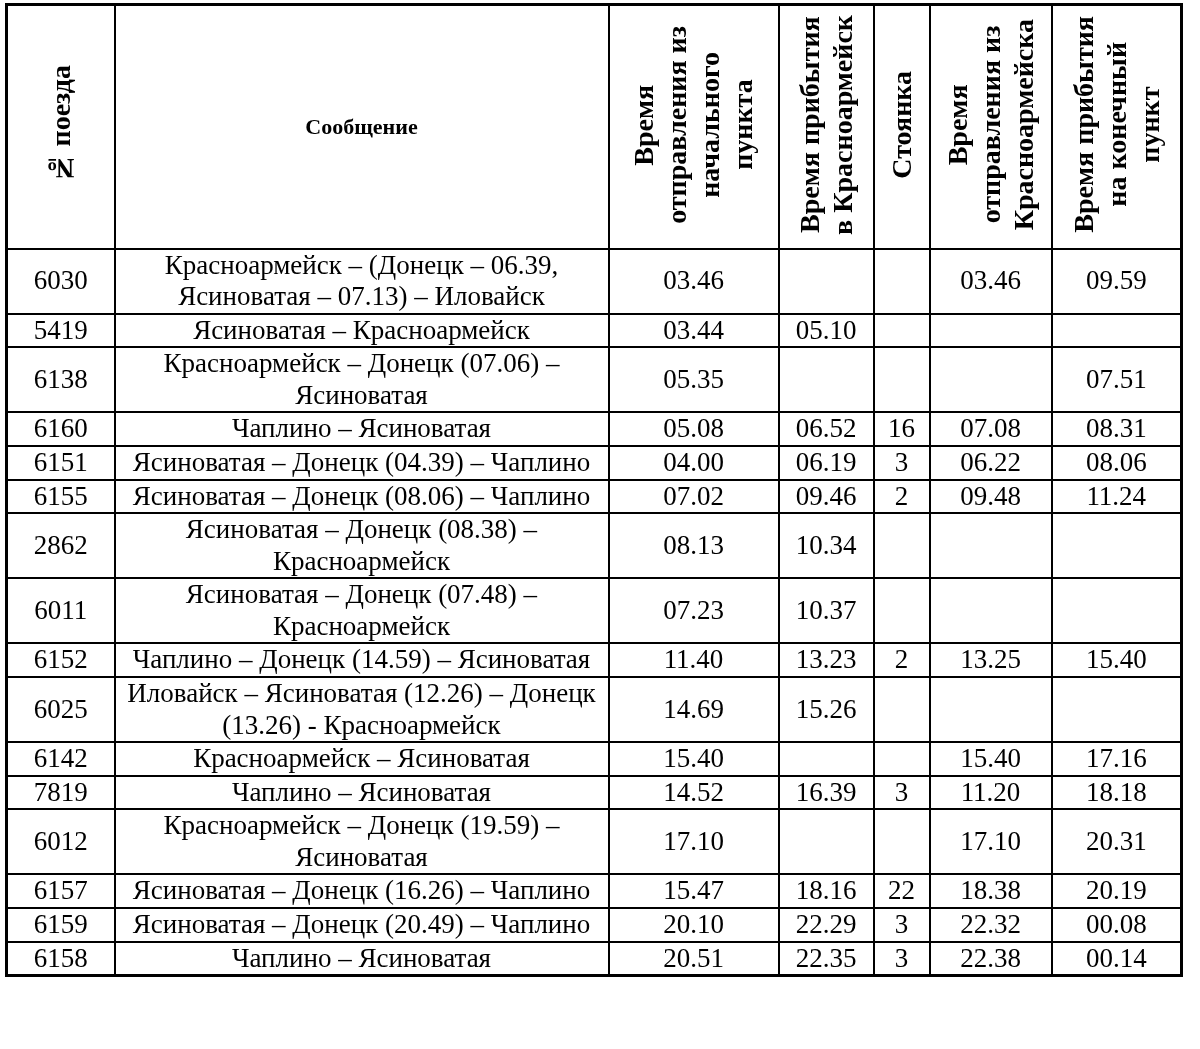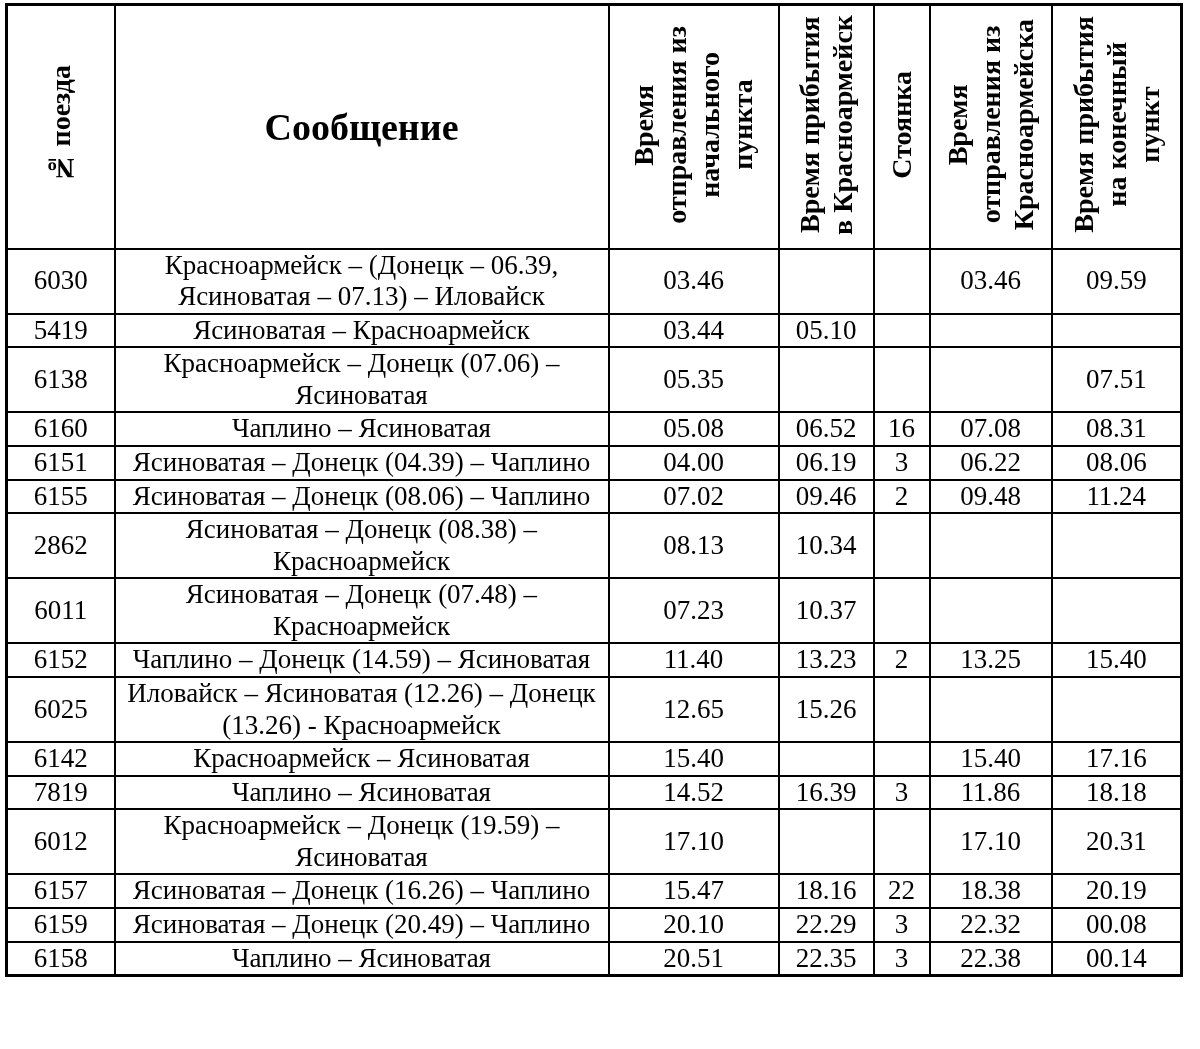--- a/index.html
+++ b/index.html
@@ -40,21 +40,21 @@
     transform: rotate(180deg);
     white-space: pre-line;
     font-weight: bold;
     font-size: 28px;
     line-height: 1.18;
     text-align: center;
   }
   
   .hh {
     font-weight: bold;
-    font-size: 38px;
+    font-size: 22px;
   }
 </style>
 </head>
 <body>
 
 <table class="timetable">
   <colgroup>
     <col style="width:108px">
     <col style="width:494px">
     <col style="width:170px">
@@ -162,42 +162,42 @@
       <td>Чаплино – Донецк (14.59) – Ясиноватая</td>
       <td>11.40</td>
       <td>13.23</td>
       <td>2</td>
       <td>13.25</td>
       <td>15.40</td>
     </tr>
     <tr class="r2">
       <td>6025</td>
       <td>Иловайск – Ясиноватая (12.26) – Донецк (13.26) - Красноармейск</td>
-      <td>12.65</td>
+      <td>14.69</td>
       <td>15.26</td>
       <td></td>
       <td></td>
       <td></td>
     </tr>
     <tr class="r1">
       <td>6142</td>
       <td>Красноармейск – Ясиноватая</td>
       <td>15.40</td>
       <td></td>
       <td></td>
       <td>15.40</td>
       <td>17.16</td>
     </tr>
     <tr class="r1">
       <td>7819</td>
       <td>Чаплино – Ясиноватая</td>
       <td>14.52</td>
       <td>16.39</td>
       <td>3</td>
-      <td>11.86</td>
+      <td>11.20</td>
       <td>18.18</td>
     </tr>
     <tr class="r2">
       <td>6012</td>
       <td>Красноармейск – Донецк (19.59) – Ясиноватая</td>
       <td>17.10</td>
       <td></td>
       <td></td>
       <td>17.10</td>
       <td>20.31</td>

